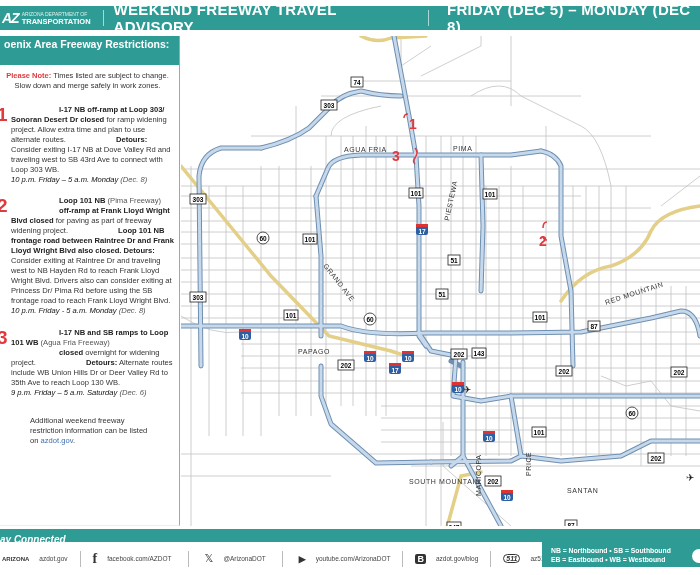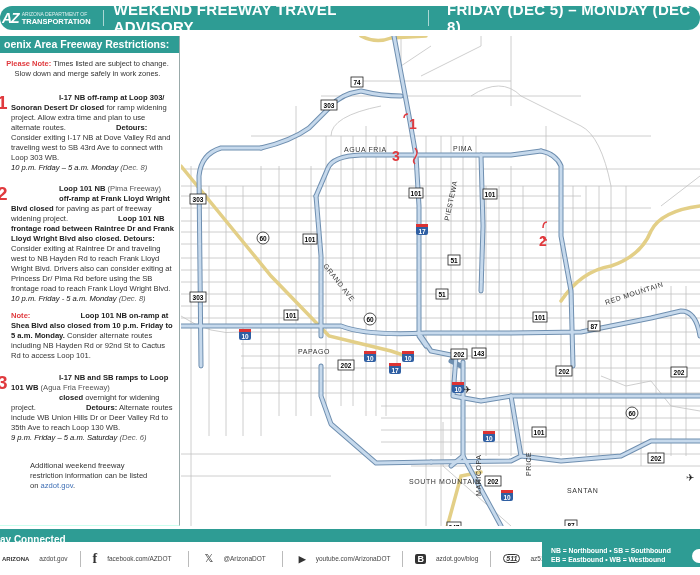--- a/index.html
+++ b/index.html
@@ -1,33 +1,33 @@
 <!DOCTYPE html>
 <html><head>
 <meta charset="utf-8">
 <style>
   * { box-sizing: border-box; margin: 0; padding: 0; }
   html, body { width: 700px; height: 575px; overflow: hidden; background: #ffffff; font-family: "Liberation Sans", sans-serif; }
   .page { position: relative; width: 700px; height: 575px; background: #fff; }
 
   
-  .header { position: absolute; left: 0; top: 6px; width: 700px; height: 24px; background: #2e9c94; display: flex; align-items: center; color: #fff; border-radius: 12px; }
+  .header { position: absolute; left: 0; top: 6px; width: 700px; height: 24px; background: #2e9c94; display: flex; align-items: center; color: #fff; }
   .logo { display: flex; align-items: center; padding-left: 2px; width: 102px; }
   .logo-az { font-weight: 900; font-size: 14px; letter-spacing: -1px; font-style: italic; margin-right: 3px; }
   .logo-text { display: flex; flex-direction: column; line-height: 7px; }
   .logo-line1 { font-size: 5px; opacity: 0.85; }
   .logo-line2 { font-size: 7.5px; font-weight: bold; }
   .hdr-sep { width: 1px; height: 16px; background: rgba(255,255,255,0.6); margin: 0 10px 0 4px; }
   .hdr-title { font-weight: 900; font-size: 15px; letter-spacing: 0.3px; }
   .hdr-sep2 { width: 1px; height: 16px; background: rgba(255,255,255,0.6); margin: 0 18px 0 18px; }
   .hdr-dates { font-weight: 900; font-size: 15px; letter-spacing: 0.3px; }
 
   
   .sidebar { position: absolute; left: 0; top: 36px; width: 180px; height: 490px; border-right: 1px solid #9aa; border-bottom: 1px solid #cfe; background: #fff; }
-  .sb-title { background: #2e9c94; color: #fff; font-weight: bold; font-size: 10.5px; height: 17px; line-height: 17px; padding-left: 4px; white-space: nowrap; overflow: hidden; }
+  .sb-title { background: #2e9c94; color: #fff; font-weight: bold; font-size: 10.5px; height: 29px; line-height: 17px; padding-left: 4px; white-space: nowrap; overflow: hidden; }
   .sb-note { font-size: 7.5px; color: #333; text-align: center; padding: 6px 4px 0 0; line-height: 10px; }
   .sb-note .red { color: #e03a3e; font-weight: bold; }
   .item { position: relative; padding: 0 4px 0 11px; font-size: 7.6px; line-height: 10px; color: #333; }
   .item .num { position: absolute; left: -3px; top: 0; color: #e03a3e; font-weight: 900; font-size: 19px; line-height: 20px; }
   .item b { font-weight: bold; color: #222; margin-left: 48px; }
   .item .time { font-weight: normal; font-style: italic; color: #111; }
   .item .paren { font-style: italic; color: #555; }
   .item .red { color: #e03a3e; font-weight: bold; }
   .item1 { margin-top: 14px; }
   .item2 { margin-top: 11px; }
@@ -35,21 +35,21 @@
   .item3 { margin-top: 12px; }
   .sb-more { font-size: 7.6px; color: #333; line-height: 10px; margin-top: 18px; padding: 0 30px; }
   .sb-more a { color: #3f6fb5; text-decoration: none; }
 
   
   .map { position: absolute; left: 181px; top: 36px; width: 519px; height: 490px; background: #fff; overflow: hidden; }
   .map svg { display: block; }
 
   
   .footer-band { position: absolute; left: 0; top: 529px; width: 700px; height: 13px; background: #2e9c94; }
-  .footer-band .stay { color: #fff; font-weight: bold; font-size: 10px; line-height: 13px; padding-left: 0; }
+  .footer-band .stay { color: #fff; font-weight: bold; font-size: 10px; line-height: 13px; padding-left: 0; font-style: italic; }
   .footer { position: absolute; left: 0; top: 542px; width: 700px; height: 33px; background: #fff; display: flex; align-items: center; font-size: 6.5px; color: #444; }
   .f-item { display: flex; align-items: center; }
   .f-sep { width: 1px; height: 16px; background: #bbb; margin: 0 12px; }
   .f-icon { font-weight: bold; color: #333; margin-right: 10px; }
   .legend-box { position: absolute; right: 0; top: 542px; width: 158px; height: 25px; background: #2e9c94; color: #fff; font-weight: bold; font-size: 6.8px; padding: 4px 0 0 9px; line-height: 9px; }
   .legend-circle { position: absolute; right: -6px; top: 7px; width: 14px; height: 14px; border-radius: 7px; background: #fff; }
 </style>
 </head>
 <body>
 
@@ -80,23 +80,20 @@
       <b>I-17 NB off-ramp at Loop 303/ Sonoran Desert Dr closed</b><span> for ramp widening project. Allow extra time and plan to use alternate routes. </span><b>Detours:</b><span> Consider exiting I-17 NB at Dove Valley Rd and traveling west to SB 43rd Ave to connect with Loop 303 WB.</span><br>
       <span class="time">10 p.m. Friday – 5 a.m. Monday</span><span class="paren"> (Dec. 8)</span>
     </div>
 
     <div class="item item2">
       <span class="num">2</span>
       <b>Loop 101 NB</b><span class="paren" style="font-style:normal"> (Pima Freeway) </span><b>off-ramp at Frank Lloyd Wright Blvd closed</b><span> for paving as part of freeway widening project. </span><b>Loop 101 NB frontage road between Raintree Dr and Frank Lloyd Wright Blvd also closed. Detours:</b><span> Consider exiting at Raintree Dr and traveling west to NB Hayden Rd to reach Frank Lloyd Wright Blvd. Drivers also can consider exiting at Princess Dr/ Pima Rd before using the SB frontage road to reach Frank Lloyd Wright Blvd.</span><br>
       <span class="time">10 p.m. Friday - 5 a.m. Monday</span><span class="paren"> (Dec. 8)</span>
     </div>
 
-    <div class="item item-note">
-      <span class="red">Note:</span><b> Loop 101 NB on-ramp at Shea Blvd also closed from 10 p.m. Friday to 5 a.m. Monday.</b><span> Consider alternate routes including NB Hayden Rd or 92nd St to Cactus Rd to access Loop 101.</span>
-    </div>
 
     <div class="item item3">
       <span class="num">3</span>
       <b>I-17 NB and SB ramps to Loop 101 WB</b><span class="paren" style="font-style:normal"> (Agua Fria Freeway) </span><b>closed</b><span> overnight for widening project. </span><b>Detours:</b><span> Alternate routes include WB Union Hills Dr or Deer Valley Rd to 35th Ave to reach Loop 130 WB.</span><br>
       <span class="time">9 p.m. Friday – 5 a.m. Saturday</span><span class="paren"> (Dec. 6)</span>
     </div>
 
     <div class="sb-more">
       <span>Additional weekend freeway restriction information can be listed on </span><a>azdot.gov</a><span>.</span>
     </div>

